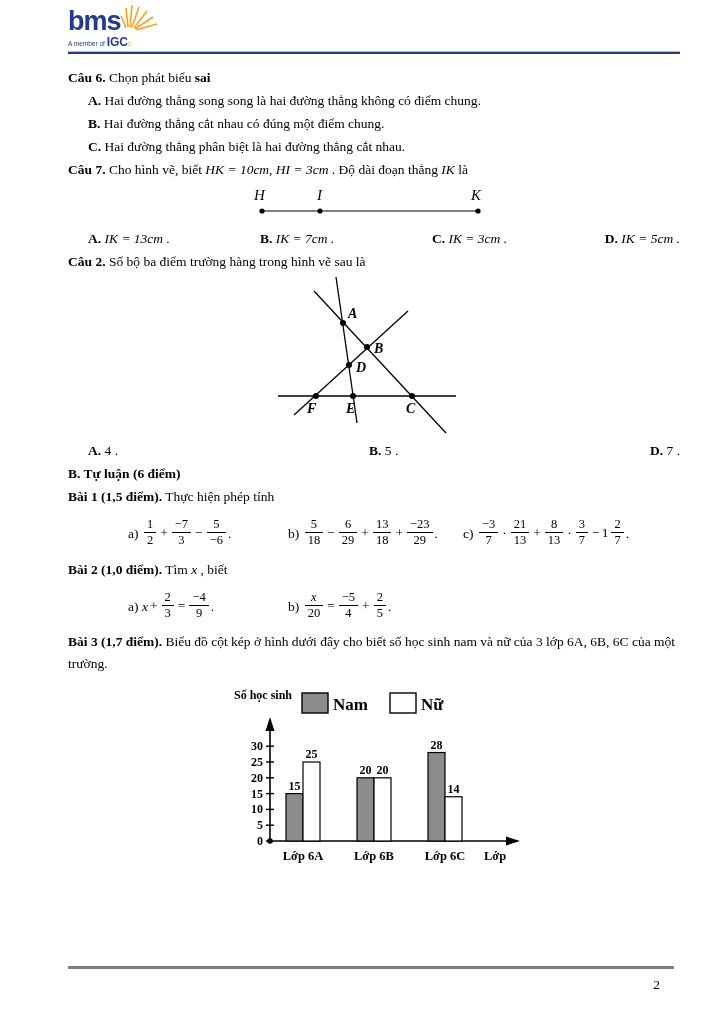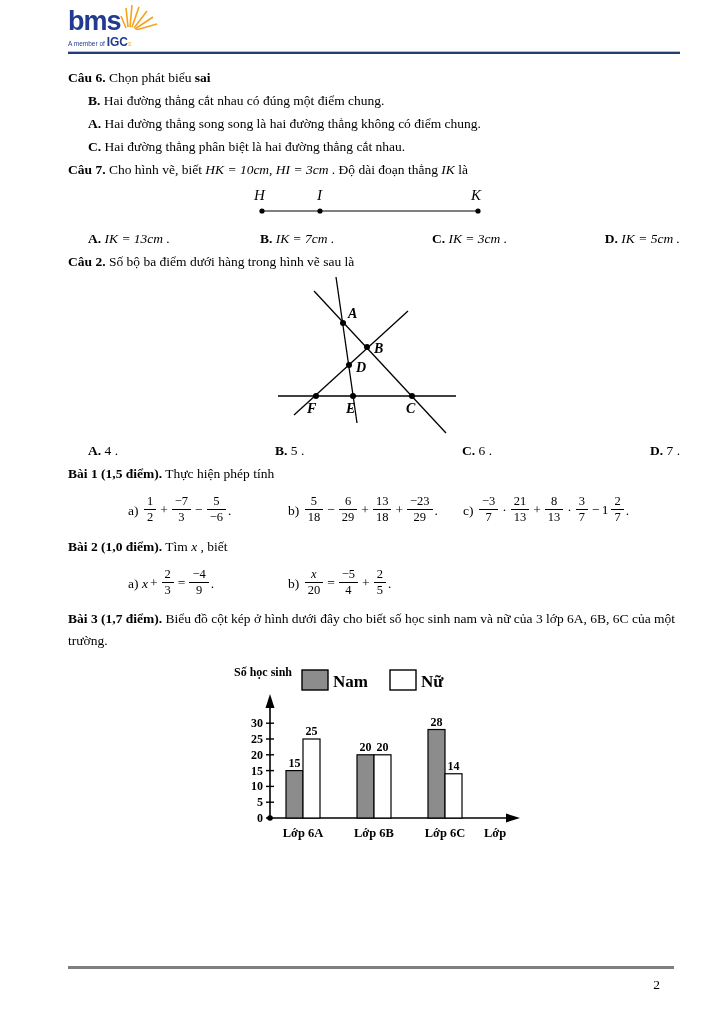--- a/index.html
+++ b/index.html
@@ -74,22 +74,22 @@
             <path d="M15 25 L33 13"></path>
           <path d="M16 26 L37 20"></path>
         </g>
       </svg>
       <div class="logo-text">bms</div>
       <div class="logo-sub"><span>A member of</span> <b>IGC</b><span class="logo-marks">≡</span></div>
     </div>
     <div class="header-rule"></div>
 
     <div class="line" style="margin-top:12px"><span class="b">Câu 6.</span><span> Chọn phát biểu </span><span class="b">sai</span></div>
+    <div class="opt"><span class="b">A.</span><span> Hai đường thẳng song song là hai đường thẳng không có điểm chung.</span></div>
     <div class="opt"><span class="b">B.</span><span> Hai đường thẳng cắt nhau có đúng một điểm chung.</span></div>
-    <div class="opt"><span class="b">A.</span><span> Hai đường thẳng song song là hai đường thẳng không có điểm chung.</span></div>
     <div class="opt"><span class="b">C.</span><span> Hai đường thẳng phân biệt là hai đường thẳng cắt nhau.</span></div>
 
     <div class="line"><span class="b">Câu 7.</span><span> Cho hình vẽ, biết </span><span class="mathit">HK = 10cm, HI = 3cm</span><span> . Độ dài đoạn thẳng </span><span class="mathit">IK</span><span> là</span></div>
 
     <svg class="fig7" width="260" height="36" viewBox="0 0 260 36">
       <line x1="22" y1="26" x2="238" y2="26" stroke="#000" stroke-width="1.2"></line>
       <circle cx="22" cy="26" r="2.6" fill="#000"></circle>
       <circle cx="80" cy="26" r="2.6" fill="#000"></circle>
       <circle cx="238" cy="26" r="2.6" fill="#000"></circle>
       <text class="pl7" x="14" y="15">H</text>
@@ -97,21 +97,21 @@
       <text class="pl7" x="231" y="15">K</text>
     </svg>
 
     <div class="opt-row" style="margin-top:6px">
       <span class="c1"><span class="b">A.</span><span class="mathit"> IK = 13cm .</span></span>
       <span class="c2"><span class="b">B.</span><span class="mathit"> IK = 7cm .</span></span>
       <span class="c3"><span class="b">C.</span><span class="mathit"> IK = 3cm .</span></span>
       <span><span class="b">D.</span><span class="mathit"> IK = 5cm .</span></span>
     </div>
 
-    <div class="line"><span class="b">Câu 2.</span><span> Số bộ ba điểm dưới hàng trong hình vẽ sau là</span></div>
+    <div class="line"><span class="b">Câu 2.</span><span> Số bộ ba điểm trường hàng trong hình vẽ sau là</span></div>
 
     <svg class="fig8" width="230" height="162" viewBox="0 0 230 162">
       <g stroke="#000" stroke-width="1.3">
         <line x1="58" y1="2" x2="79" y2="148"></line>
         <line x1="36" y1="16" x2="168" y2="158"></line>
         <line x1="16" y1="140" x2="130" y2="36"></line>
         <line x1="0" y1="121" x2="178" y2="121"></line>
       </g>
       <g fill="#000">
         <circle cx="65" cy="48" r="3"></circle>
@@ -125,24 +125,24 @@
       <text class="pl8" x="96" y="78">B</text>
       <text class="pl8" x="78" y="97">D</text>
       <text class="pl8" x="29" y="138">F</text>
       <text class="pl8" x="68" y="138">E</text>
       <text class="pl8" x="128" y="138">C</text>
     </svg>
 
     <div class="opt-row">
       <span class="c1"><span class="b">A.</span><span> 4 .</span></span>
       <span class="c2"><span class="b">B.</span><span> 5 .</span></span>
-      <span class="c3"><span class="b">C.</span><span> 6 .</span></span>
       <span><span class="b">D.</span><span> 7 .</span></span>
     </div>
 
+    <div class="line b">B. Tự luận (6 điểm)</div>
 
     <div class="line"><span class="b">Bài 1 (1,5 điểm).</span><span> Thực hiện phép tính</span></div>
     <div class="expr-row">
       <span class="e1 expr"><span class="expr-prefix">a) </span><span class="frac"><span class="num">1</span><span class="den">2</span></span><span class="op">+</span><span class="frac"><span class="num">−7</span><span class="den">3</span></span><span class="op">−</span><span class="frac"><span class="num">5</span><span class="den">−6</span></span><span>.</span></span>
       <span class="e2 expr"><span class="expr-prefix">b) </span><span class="frac"><span class="num">5</span><span class="den">18</span></span><span class="op">−</span><span class="frac"><span class="num">6</span><span class="den">29</span></span><span class="op">+</span><span class="frac"><span class="num">13</span><span class="den">18</span></span><span class="op">+</span><span class="frac"><span class="num">−23</span><span class="den">29</span></span><span>.</span></span>
       <span class="expr"><span class="expr-prefix">c) </span><span class="frac"><span class="num">−3</span><span class="den">7</span></span><span class="op">·</span><span class="frac"><span class="num">21</span><span class="den">13</span></span><span class="op">+</span><span class="frac"><span class="num">8</span><span class="den">13</span></span><span class="op">·</span><span class="frac"><span class="num">3</span><span class="den">7</span></span><span class="op">−</span><span class="mixed-whole">1</span><span class="frac"><span class="num">2</span><span class="den">7</span></span><span>.</span></span>
     </div>
 
     <div class="line"><span class="b">Bài 2 (1,0 điểm).</span><span> Tìm </span><span class="it">x</span><span> , biết</span></div>
     <div class="expr-row">

